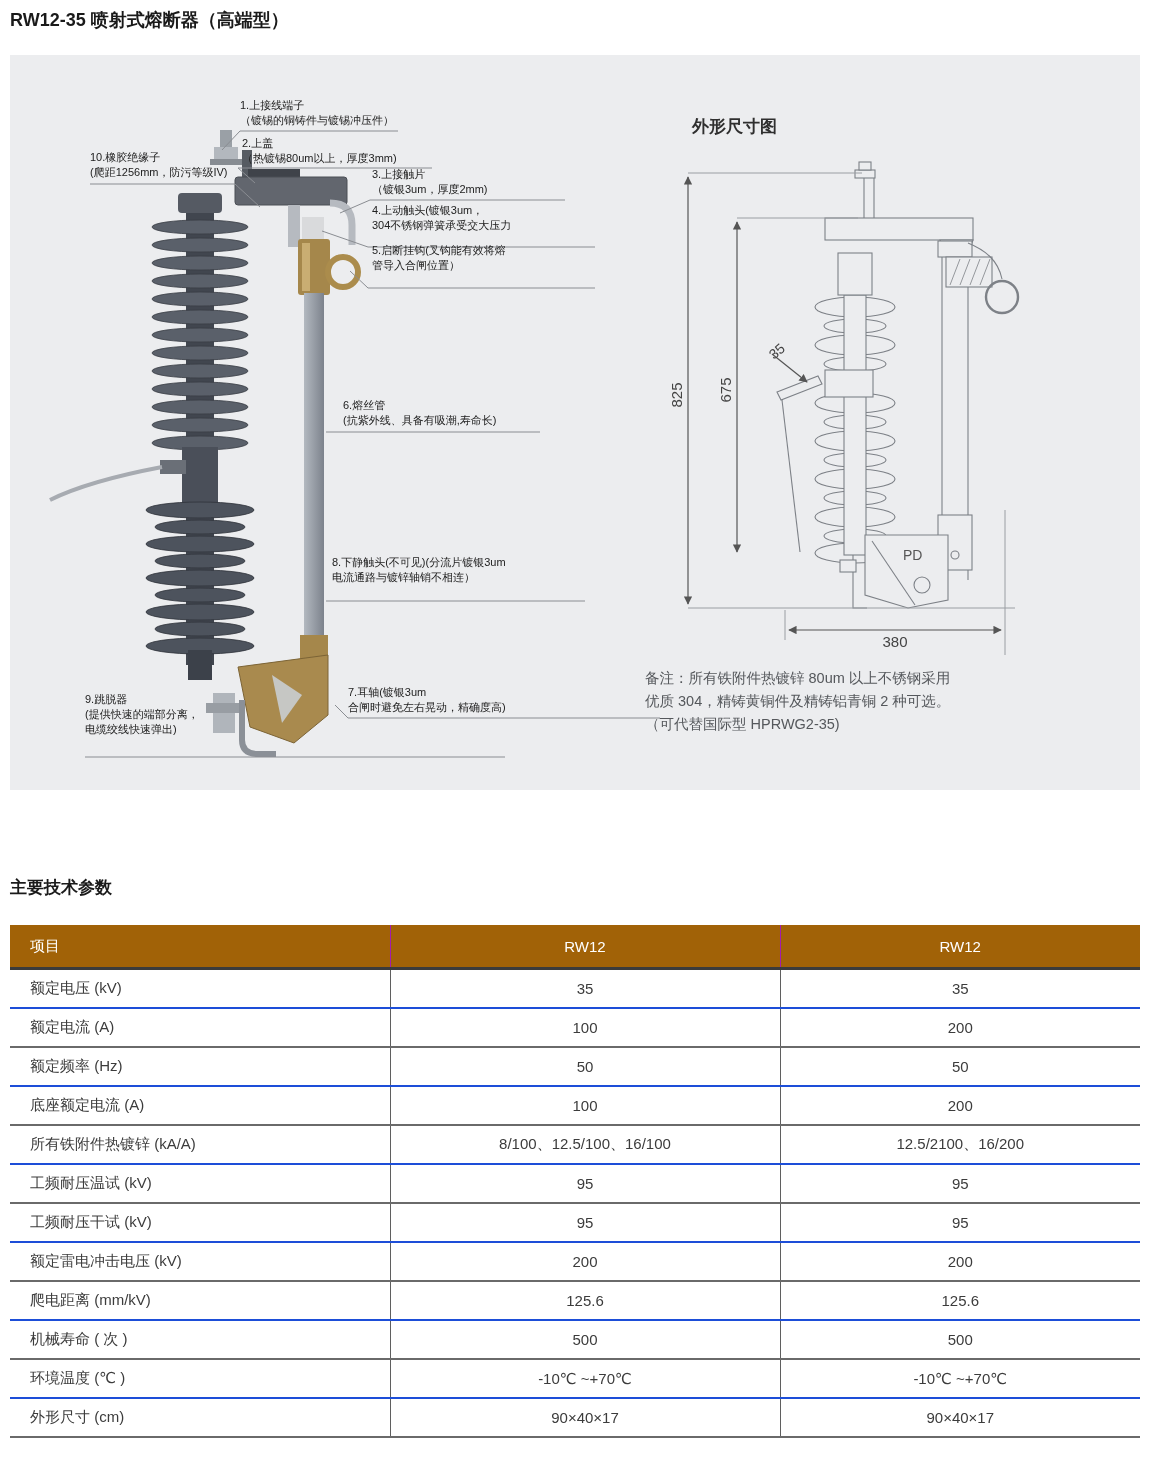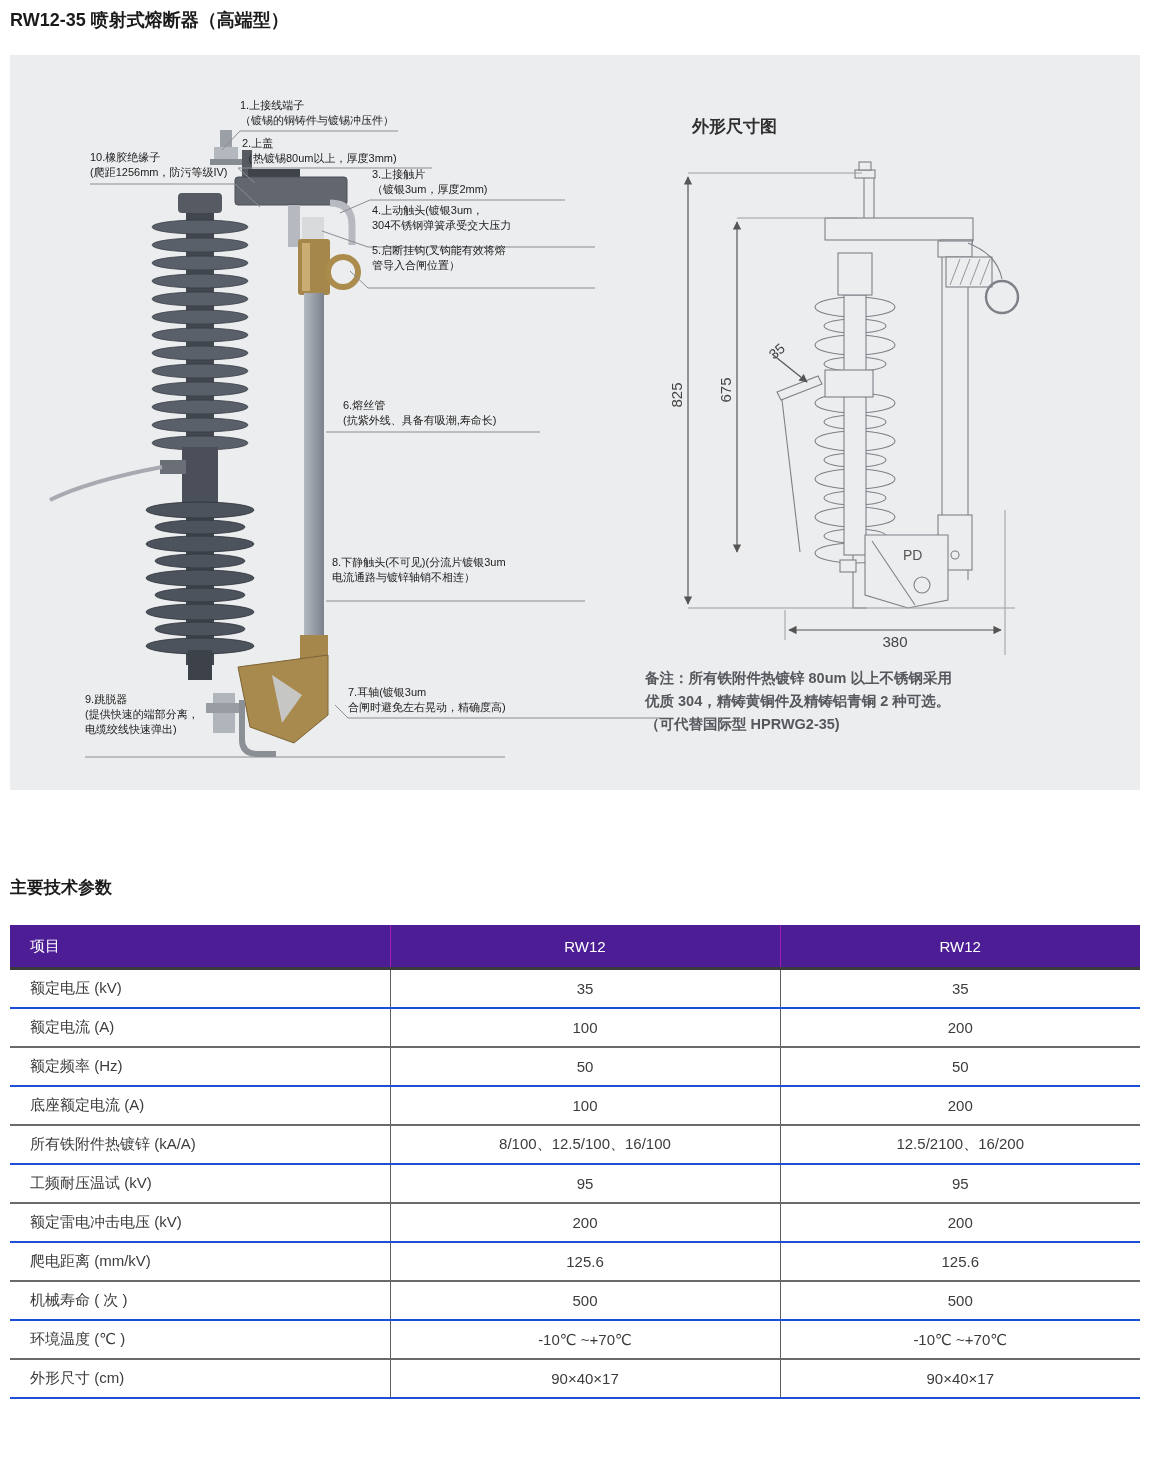--- a/index.html
+++ b/index.html
@@ -16,34 +16,34 @@
   }
   .figure-panel svg{position:absolute;left:0;top:0;}
   .callout{
     position:absolute;font-size:11px;line-height:1.35;color:#222;white-space:pre-line;
   }
   .dim-heading{
     position:absolute;left:682px;top:60px;font-size:17px;font-weight:600;color:#2f2f2f;
   }
   .figure-note{
     position:absolute;left:635px;top:612px;width:430px;font-size:14.5px;line-height:1.6;
-    color:#55585c;white-space:pre-line;font-weight:bold;
+    color:#55585c;white-space:pre-line;
   }
   .section-title{
     position:absolute;left:10px;top:876px;font-size:17px;font-weight:bold;color:#1a1a1a;margin:0;
   }
   table.spec{
     position:absolute;left:10px;top:925px;width:1130px;border-collapse:collapse;table-layout:fixed;
     font-size:15px;color:#3c3c3c;
   }
   table.spec col.c1{width:380px;}
   table.spec col.c2{width:390px;}
   table.spec col.c3{width:360px;}
   table.spec th{
-    background:#4c1d95;color:#fff;font-weight:normal;height:40px;font-size:15px;
+    background:#a16207;color:#fff;font-weight:normal;height:40px;font-size:15px;
     border-bottom:3px solid #3b3b3b;
   }
   table.spec th.item{text-align:left;padding-left:20px;}
   table.spec th+th{border-left:1px solid #a21caf;}
   table.spec td{
     height:37px;border-bottom:2px solid #1d4ed8;text-align:center;padding:0;
   }
   table.spec tr:nth-child(even) td{border-bottom:2px solid #6a6a6a;}
   table.spec td:first-child{text-align:left;padding-left:20px;}
   table.spec td+td{border-left:1px solid #5f5f5f;}
@@ -279,20 +279,25 @@
         <td>所有铁附件热镀锌 (kA/A)</td>
         <td>8/100、12.5/100、16/100</td>
         <td>12.5/2100、16/200</td>
       </tr>
       <tr>
         <td>工频耐压温试 (kV)</td>
         <td>95</td>
         <td>95</td>
       </tr>
       <tr>
+        <td>工频耐压干试 (kV)</td>
+        <td>95</td>
+        <td>95</td>
+      </tr>
+      <tr>
         <td>额定雷电冲击电压 (kV)</td>
         <td>200</td>
         <td>200</td>
       </tr>
       <tr>
         <td>爬电距离 (mm/kV)</td>
         <td>125.6</td>
         <td>125.6</td>
       </tr>
       <tr>

